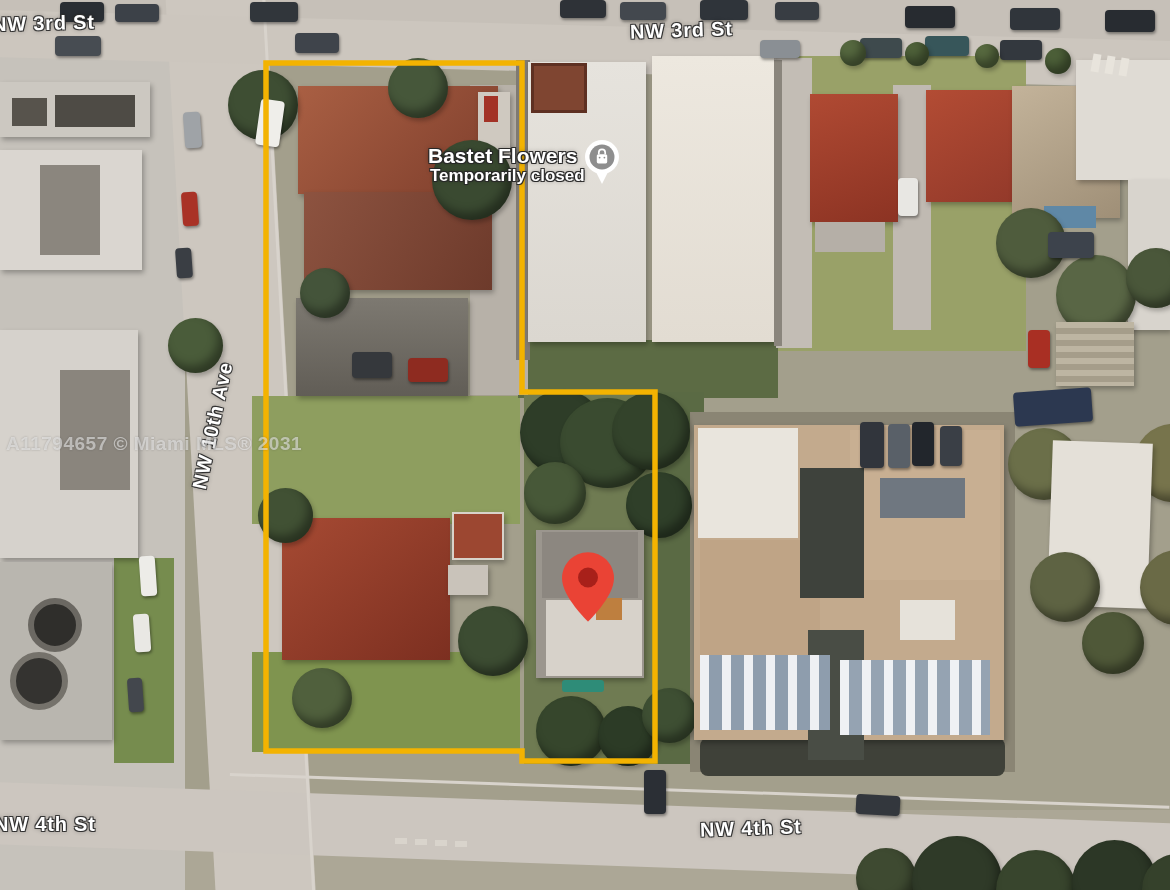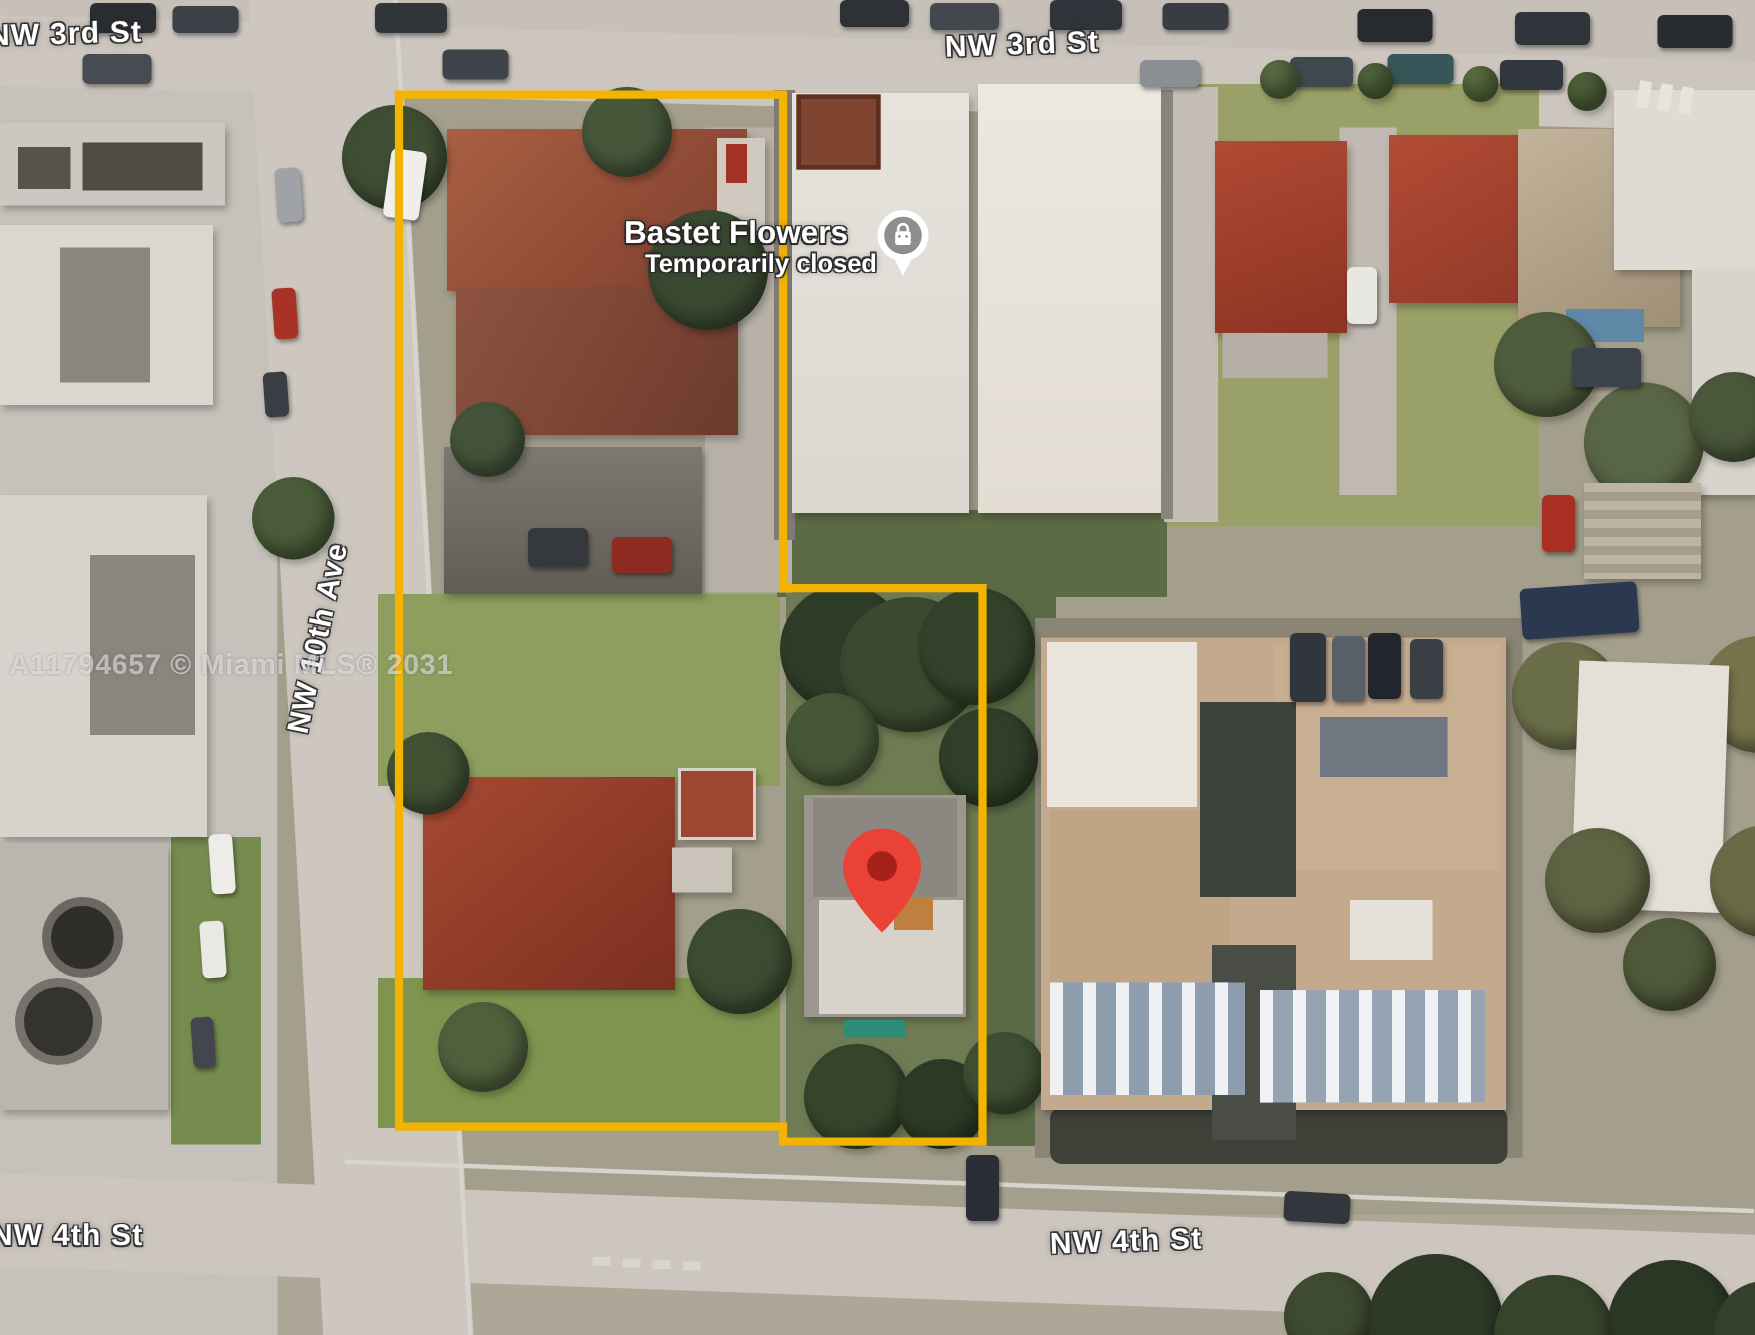--- a/index.html
+++ b/index.html
@@ -194,21 +194,21 @@
   </svg>
 
   <div class="street-label" style="left:-8px;top:12px;transform:rotate(-1.5deg);">NW 3rd St</div>
   <div class="street-label" style="left:630px;top:19px;transform:rotate(-2deg);">NW 3rd St</div>
   <div class="street-label" style="left:148px;top:414px;transform:rotate(-78deg);">NW 10th Ave</div>
   <div class="street-label" style="left:-6px;top:813px;">NW 4th St</div>
   <div class="street-label" style="left:700px;top:817px;transform:rotate(-2deg);">NW 4th St</div>
 
   <div class="watermark" style="left:6px;top:433px;">A11794657 © Miami MLS® 2031</div>
 
-  <div class="poi-name" style="left:416px;top:144px;">Bastet Flowers</div>
+  <div class="poi-name" style="left:428px;top:144px;">Bastet Flowers</div>
   <div class="poi-status" style="left:430px;top:166px;">Temporarily closed</div>
   <svg style="left:583px;top:138px;" width="38" height="50" viewBox="0 0 38 50">
     <polygon points="12,32 26,32 19,46" fill="#ffffff"></polygon>
     <circle cx="19" cy="19" r="17" fill="#ffffff"></circle>
     <circle cx="19" cy="19" r="12.5" fill="#8e8e8e"></circle>
     <rect x="13.8" y="16.2" width="10.4" height="9.2" rx="1.6" fill="#ffffff"></rect>
     <path d="M15.8 16.2 v-1.6 a3.2 3.2 0 0 1 6.4 0 v1.6" fill="none" stroke="#ffffff" stroke-width="1.7"></path>
     <circle cx="16.6" cy="19.6" r="0.9" fill="#8e8e8e"></circle>
     <circle cx="21.4" cy="19.6" r="0.9" fill="#8e8e8e"></circle>
   </svg>

